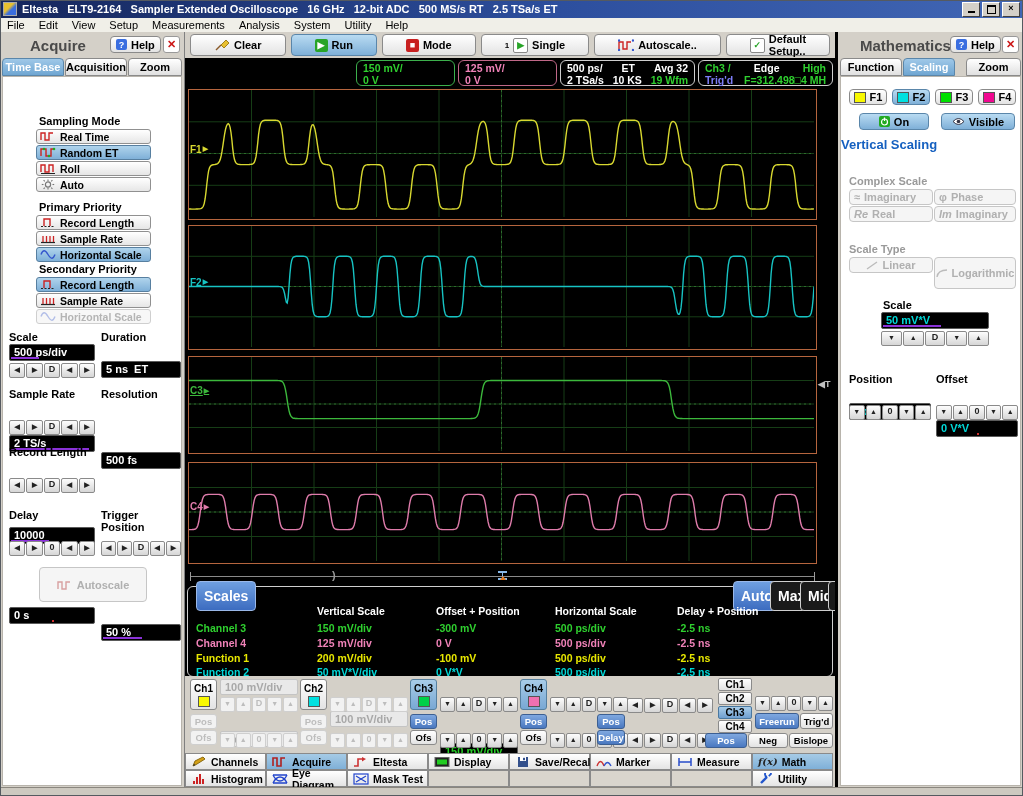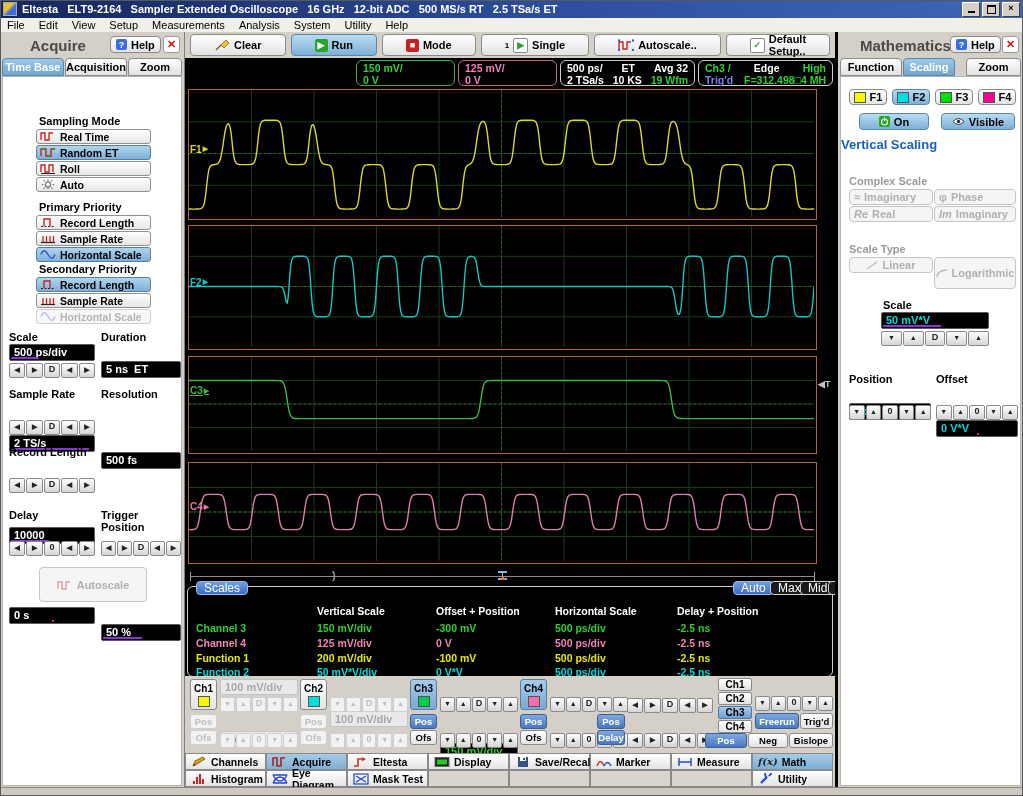--- a/index.html
+++ b/index.html
@@ -77,22 +77,22 @@
   .trigmark{color:#c0c0c0;font-size:9px;font-weight:bold}
   .timebar-line{height:1px;background:#8a8a8a}
   .tb-end{width:1px;height:9px;background:#9a9a9a}
   .tb-paren{color:#9a9a9a;font-size:11px;font-weight:bold}
   .tmark{width:9px;height:9px;border-top:2px solid #88b8e8;border-bottom:2px solid #88b8e8;position:relative}
   .tmark:before{content:"";position:absolute;left:4px;top:0;width:1px;height:5px;background:#88b8e8}
   .tmark:after{content:"";position:absolute;left:2px;bottom:-2px;border-left:3px solid transparent;border-right:3px solid transparent;border-bottom:4px solid #e07820}
 
   
   .scalesbox{background:#000;border:1px solid #cfcfcf;border-radius:6px}
-  .pill{height:14px;display:flex;align-items:center;justify-content:center;padding:0 7px;border-radius:4px;
-        font-size:12px;font-weight:normal;border:1px solid #cfcfcf;background:#1a1a1a;color:#fff}
+  .pill{height:30px;display:flex;align-items:center;justify-content:center;padding:0 7px;border-radius:4px;
+        font-size:14px;font-weight:bold;border:1px solid #cfcfcf;background:#1a1a1a;color:#fff}
   .pill.blue{background:linear-gradient(#6f9fe0,#3c6cc0);border-color:#9ab8e8}
   .scell{position:absolute;font-size:10.5px;font-weight:bold;white-space:pre}
 
   
   .chbtn{display:flex;flex-direction:column;align-items:center;justify-content:center;gap:2px;
          background:linear-gradient(#ffffff,#e3e3e3);border:1px solid #8a8a8a;border-radius:3px;font-size:10px;font-weight:bold}
   .chbtn.on{background:linear-gradient(#a8cce8,#78a8d4);border-color:#56809f}
   .swatch{width:10px;height:9px;border:1px solid #555}
   .tinybtn{display:flex;align-items:center;justify-content:center;font-size:9.5px;font-weight:bold;
            background:linear-gradient(#ffffff,#e3e3e3);border:1px solid #8a8a8a;border-radius:3px}

